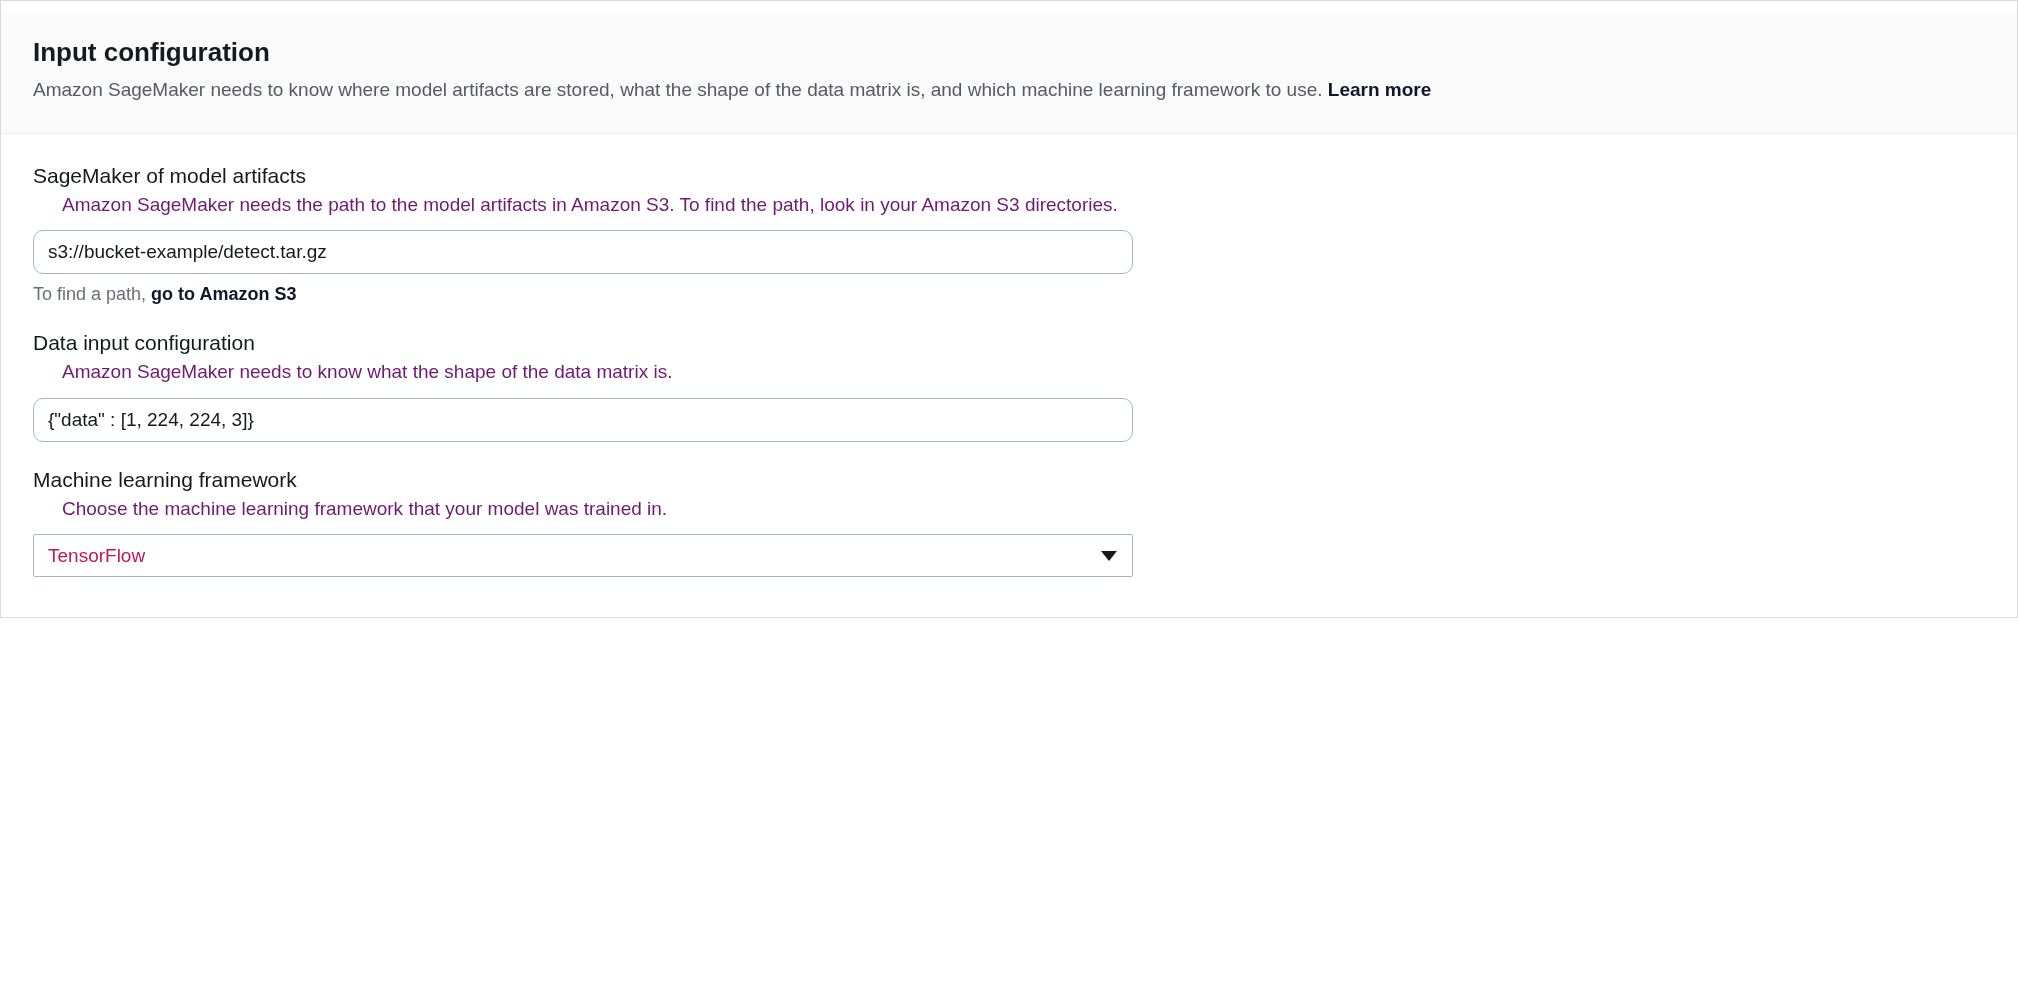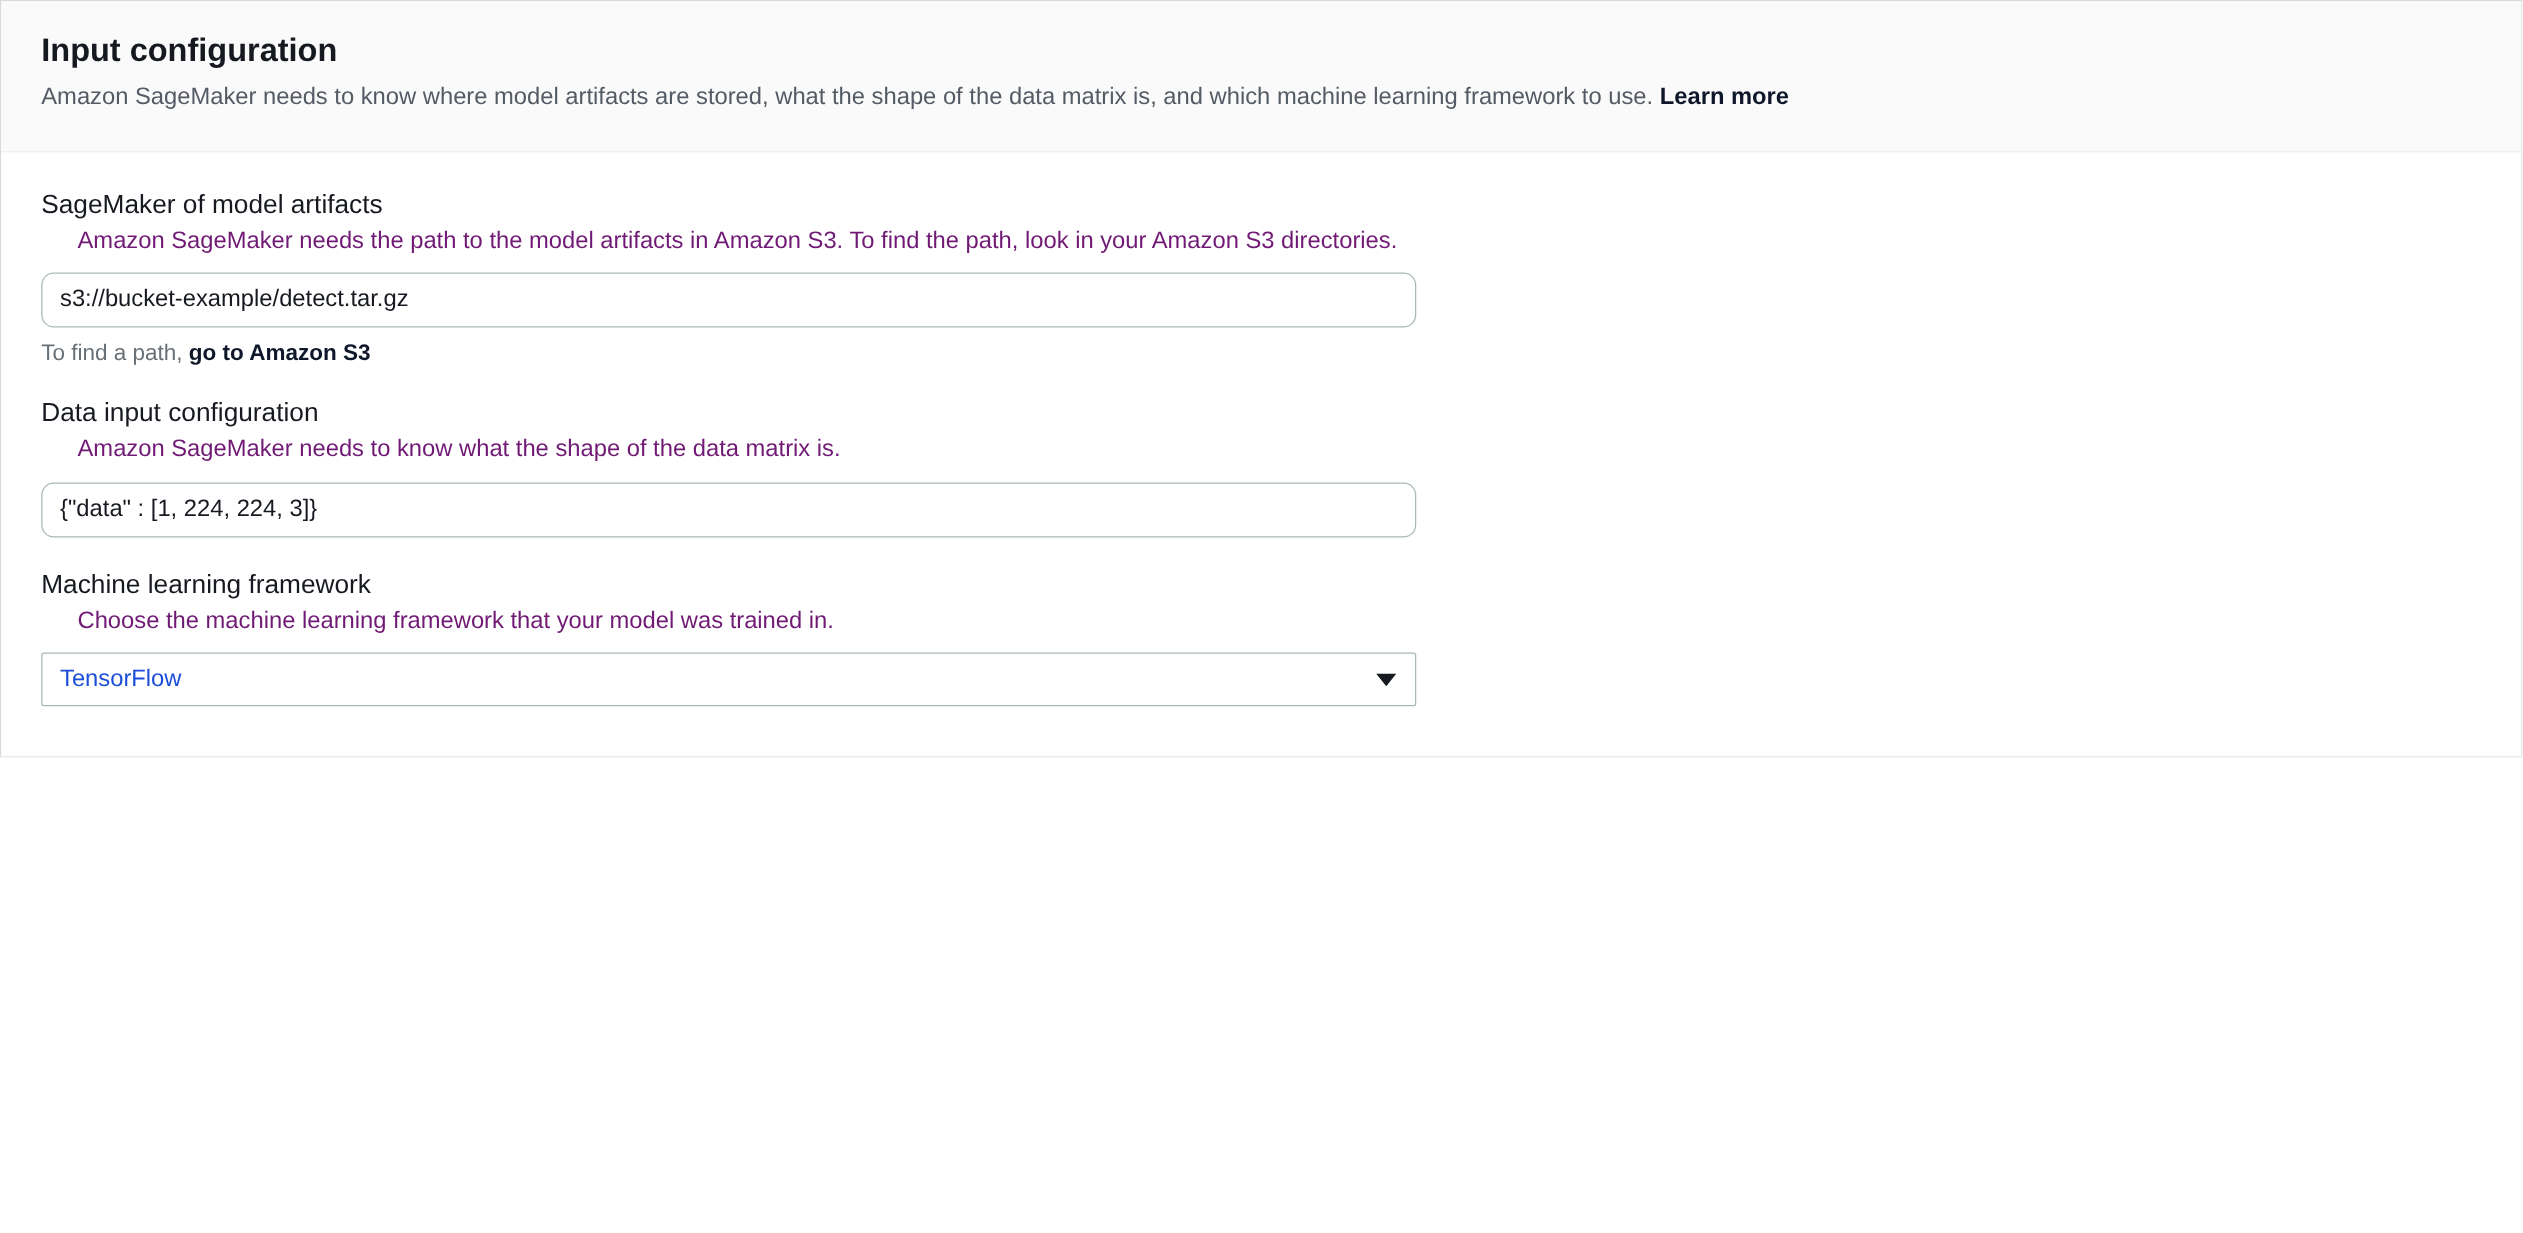--- a/index.html
+++ b/index.html
@@ -15,20 +15,21 @@
     .panel {
       border: 1px solid #d5dbdb;
       background: #ffffff;
       margin: 0;
       width: 100%;
     }
     .panel-header {
       background: #fafafa;
       border-bottom: 1px solid #eaeded;
       padding: 24px 32px 28px 32px;
+      margin-top: 12px;
     }
     .panel-title {
       font-size: 26px;
       font-weight: 700;
       color: #16191f;
       margin-bottom: 8px;
     }
     .panel-subtitle {
       font-size: 19px;
       color: #545b64;
@@ -81,21 +82,21 @@
       cursor: pointer;
     }
     .select-wrapper {
       position: relative;
       width: 73%;
       max-width: 1100px;
     }
     .select-input {
       width: 100%;
       font-size: 19px;
-      color: #1d4ed8;
+      color: #be185d;
       padding: 10px 40px 10px 14px;
       border: 1px solid #aab7b8;
       border-radius: 2px;
       background: #ffffff;
       font-family: inherit;
       appearance: none;
       -webkit-appearance: none;
       -moz-appearance: none;
       cursor: pointer;
       outline: none;

